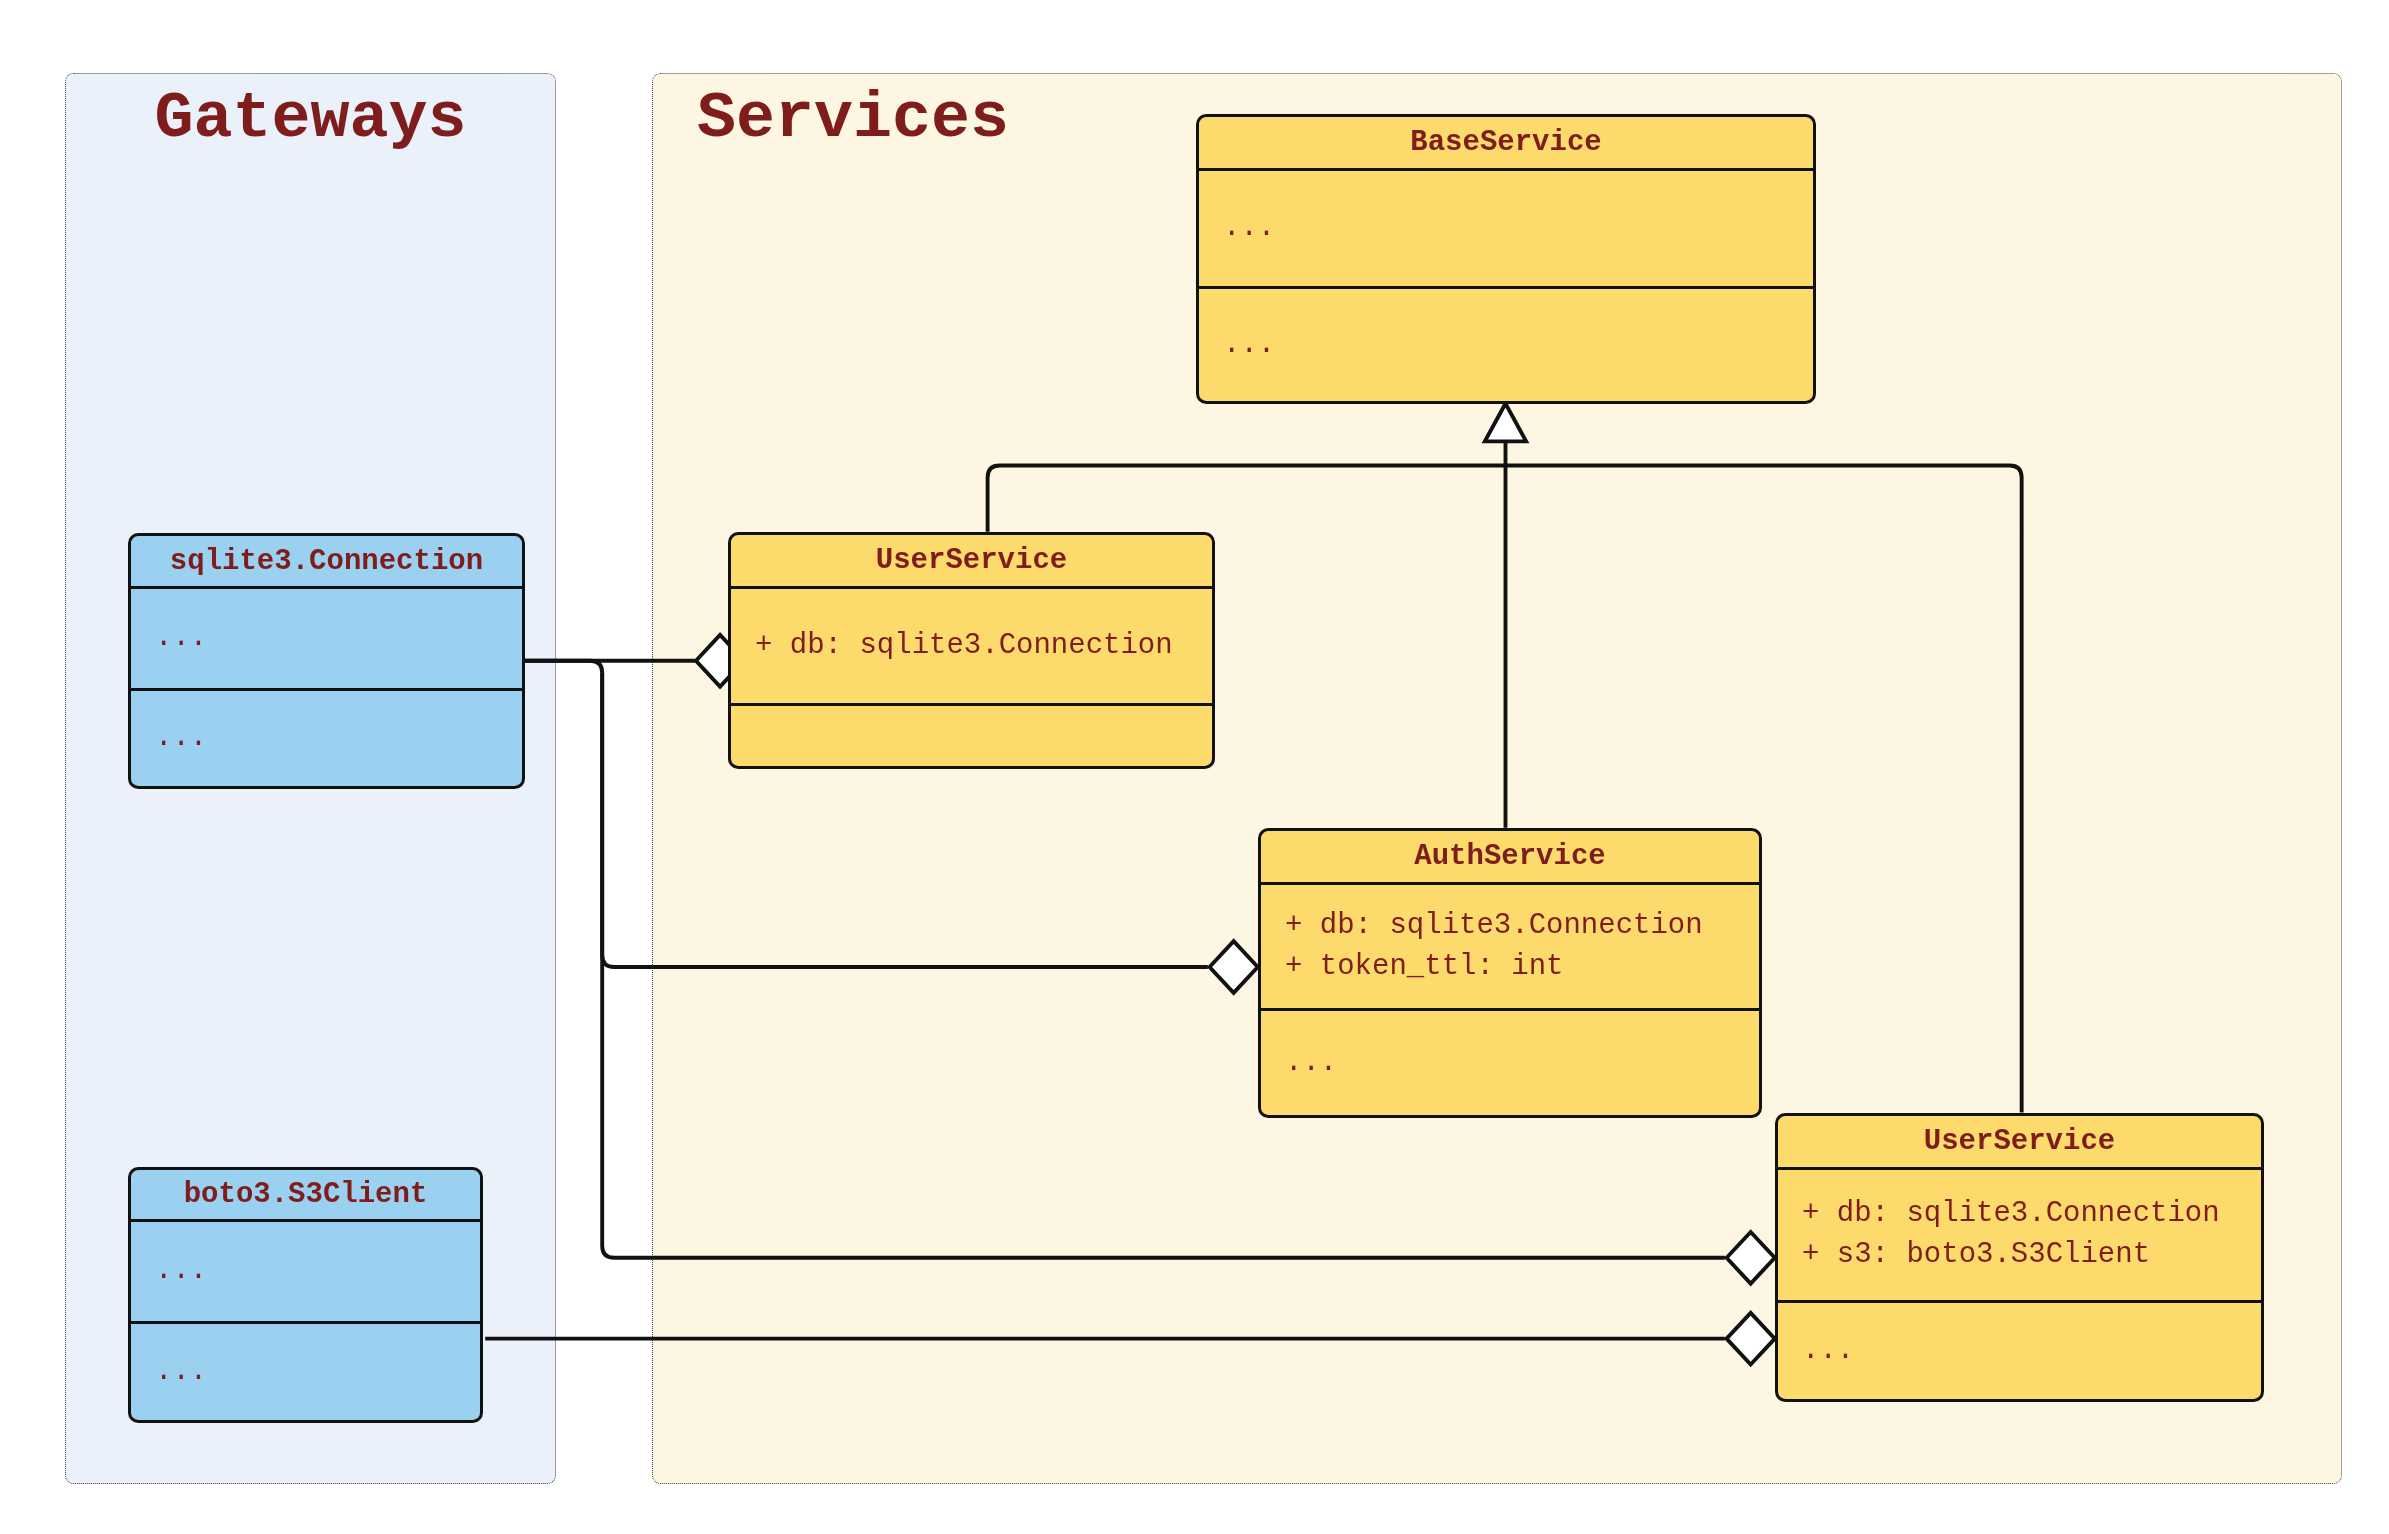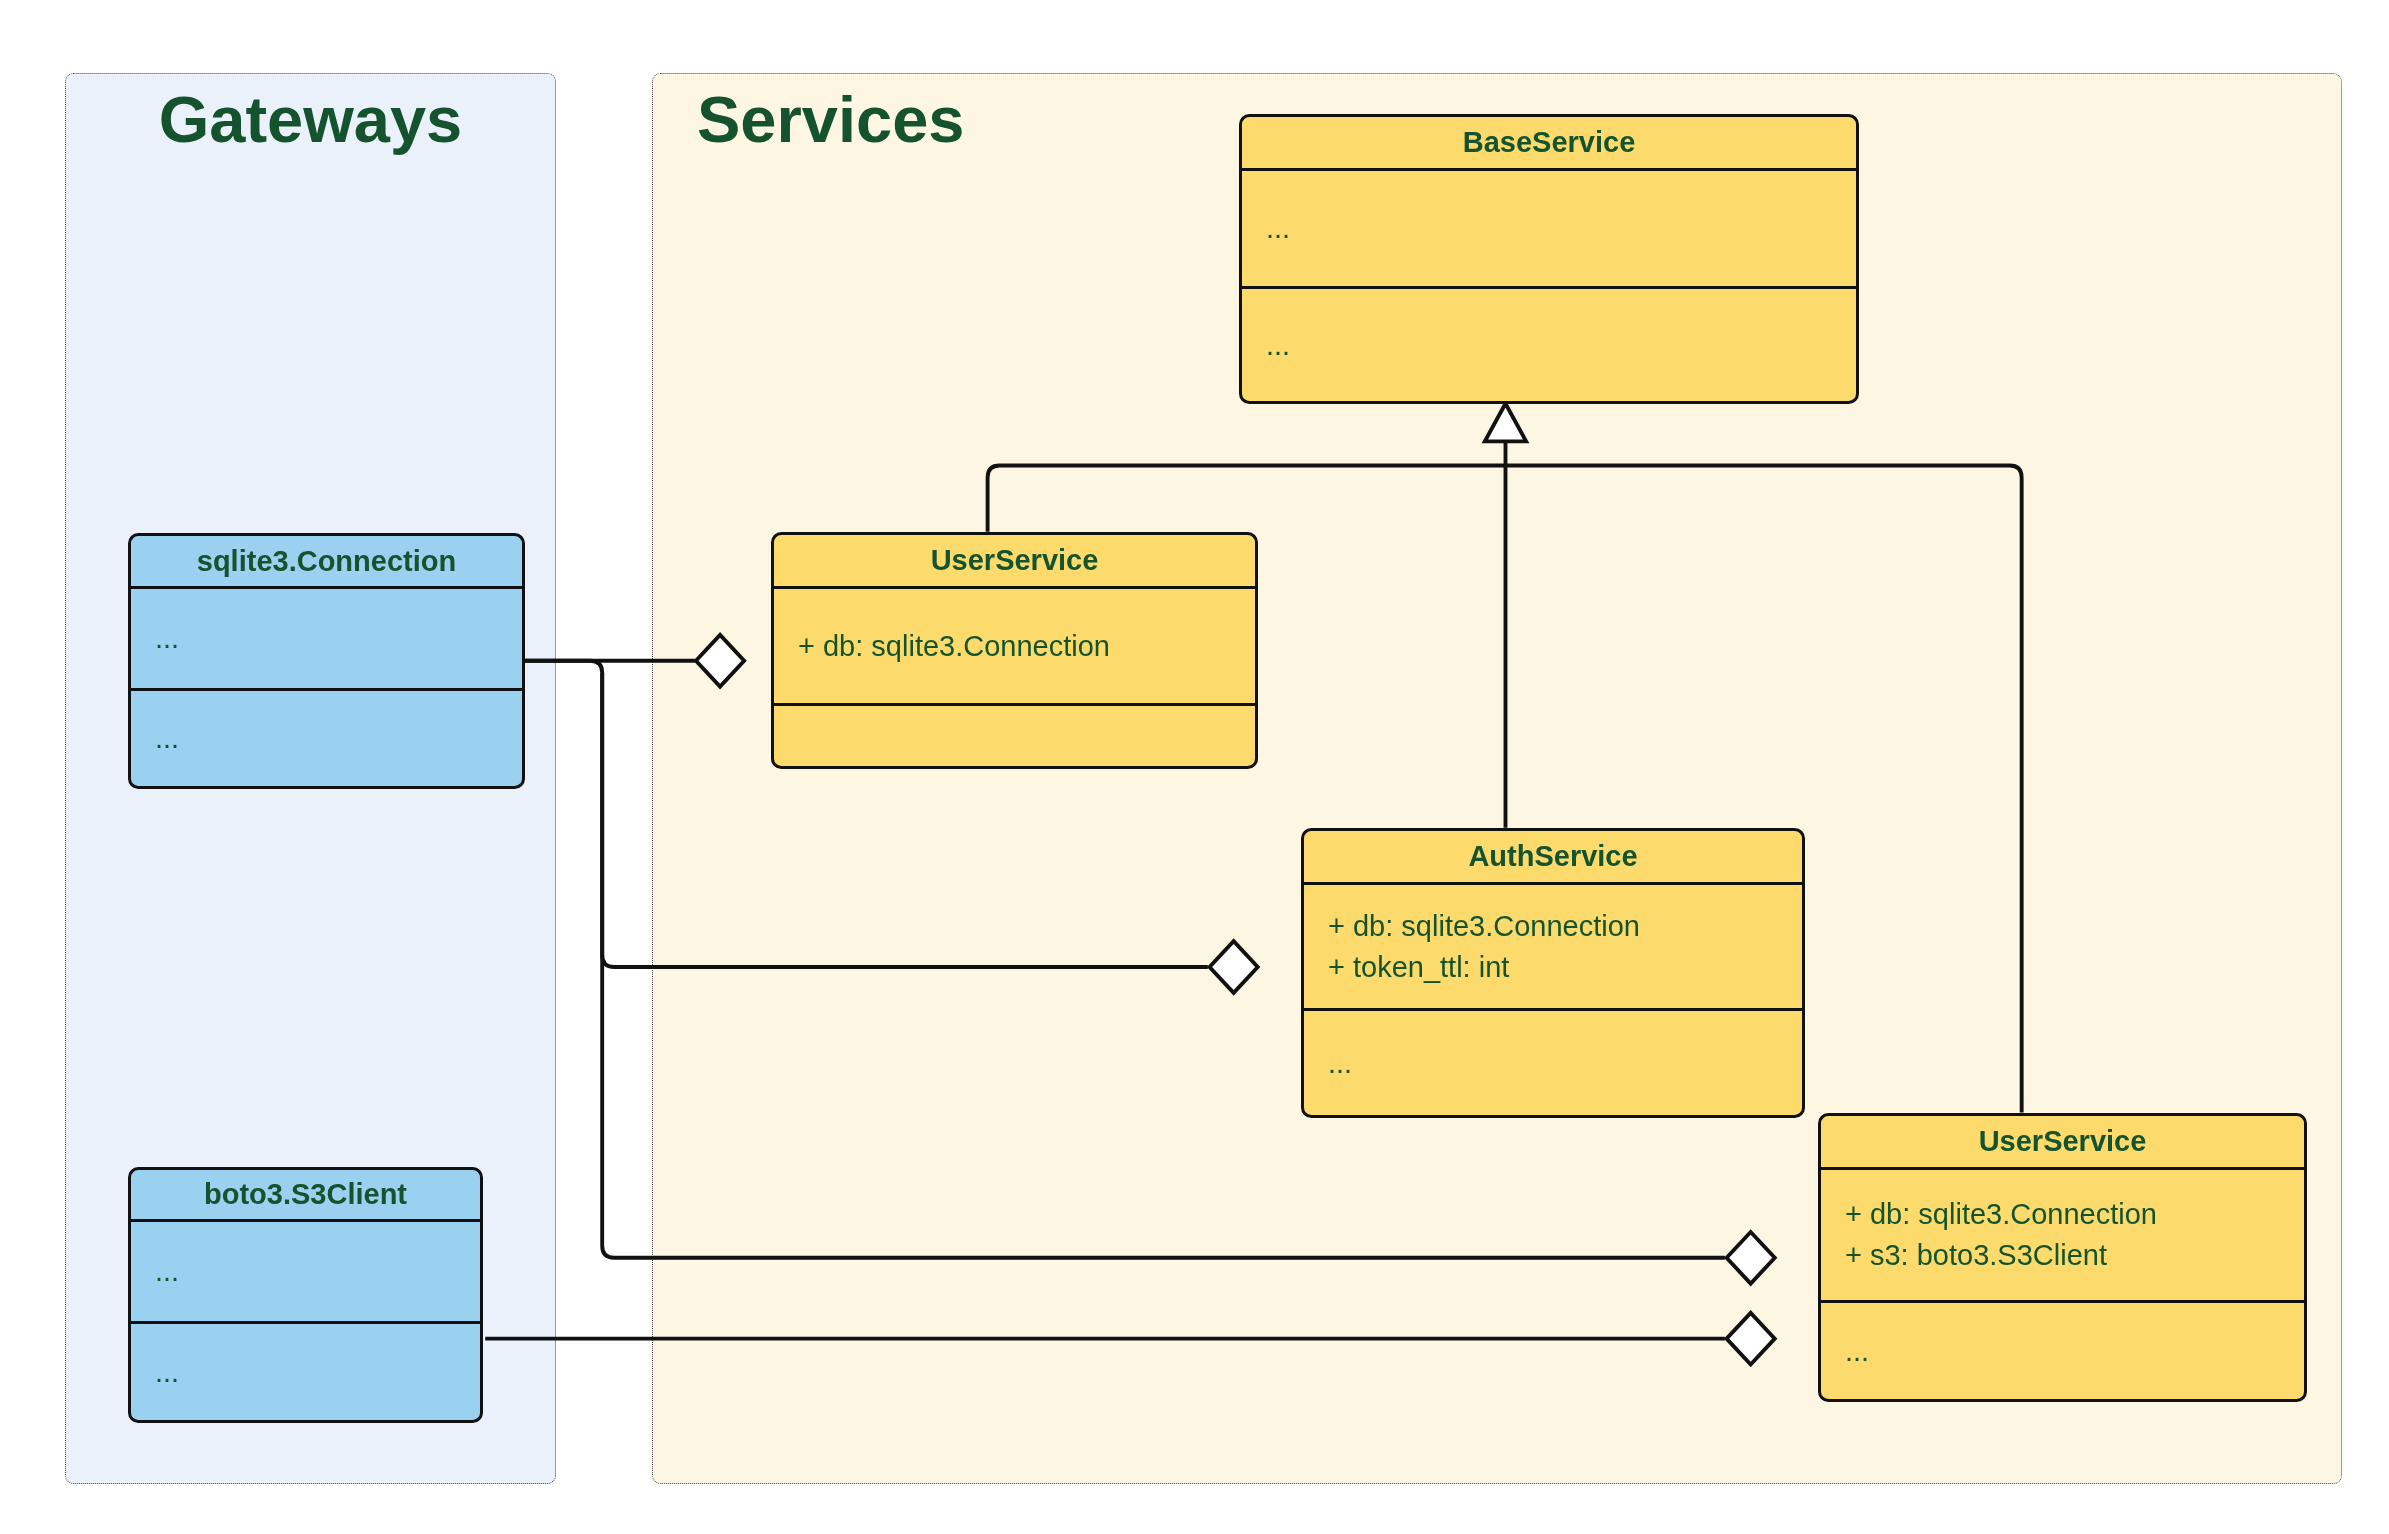--- a/index.html
+++ b/index.html
@@ -1,22 +1,22 @@
 <!DOCTYPE html>
 <html style="--canvas-bg: #ffffff; --gateways-bg: #eaf1fb; --services-bg: #fdf6e3; --gateway-box-fill: #9ad1f0; --service-box-fill: #fcda6b; --line-color: #111111;font-size:13.8px"><head>
 <meta charset="utf-8">
 <style>
   html, body { margin: 0; padding: 0; background: #ffffff; }
   .canvas {
     position: relative;
     width: 2389px;
     height: 1534px;
     background: var(--canvas-bg, #ffffff);
-    font-family: Liberation Sans, sans-serif;
-    color: #14532d;
+    font-family: Liberation Mono, monospace;
+    color: #7f1d1d;
     overflow: hidden;
   }
   .group {
     position: absolute;
     border: 1.7px dotted #444;
     border-radius: 8.6px;
     box-sizing: border-box;
   }
   .group.gateways { left: 65px; top: 73px; width: 491px; height: 1411px; background: var(--gateways-bg, #eaf1fb); }
   .group.services { left: 652px; top: 73px; width: 1690px; height: 1411px; background: var(--services-bg, #fdf6e3); }
@@ -47,21 +47,21 @@
     position: absolute;
     border: 3.4px solid #111;
     border-radius: 10.3px;
     box-sizing: border-box;
     display: flex;
     flex-direction: column;
     z-index: 3;
     font-size: 29px;
   }
   .uml-box.blue   { background: var(--gateway-box-fill, #9ad1f0); }
-  .uml-box.yellow { background: var(--service-box-fill, #fcda6b); margin-left: 43px; }
+  .uml-box.yellow { background: var(--service-box-fill, #fcda6b); }
   .uml-title {
     flex: 0 0 auto;
     display: flex;
     align-items: center;
     justify-content: center;
     font-weight: bold;
     white-space: nowrap;
   }
   .uml-sec {
     border-top: 3.4px solid #111;

